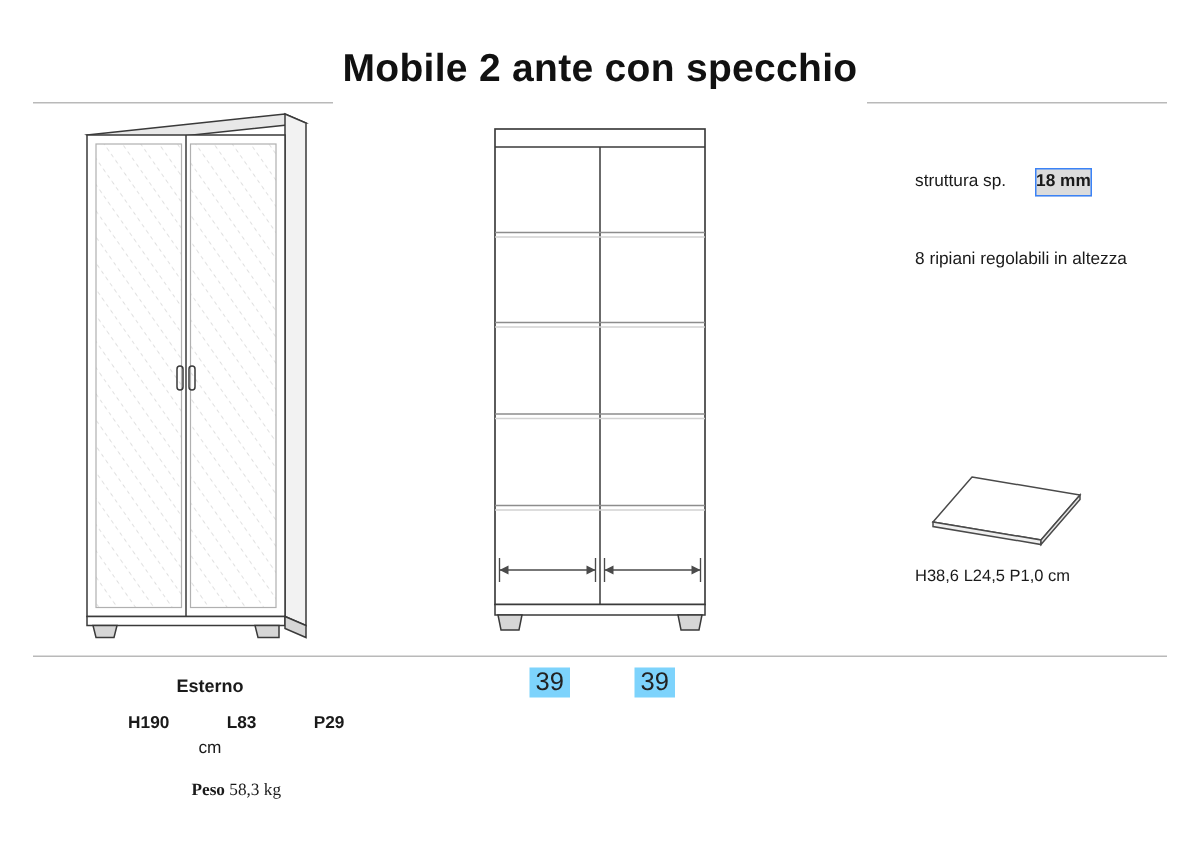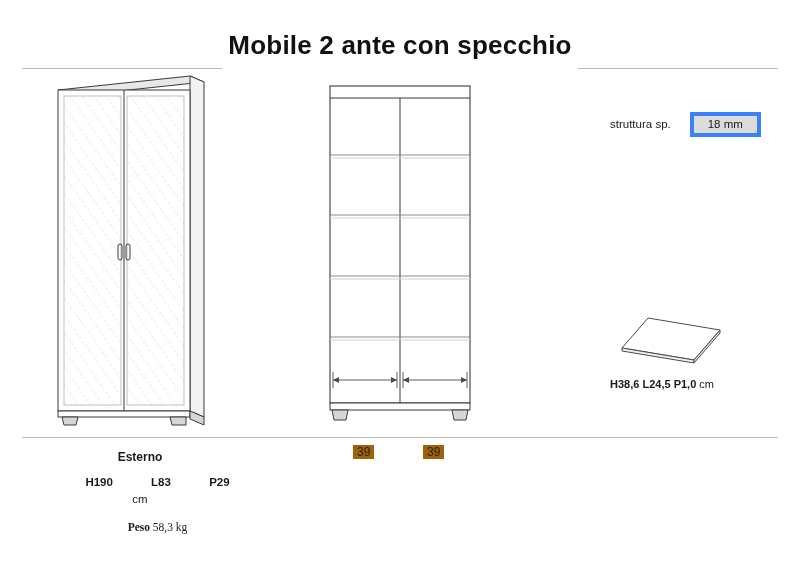--- a/index.html
+++ b/index.html
@@ -76,48 +76,48 @@
     left: 610px; top: 112px;
     font-size: 11.5px;
     color: #1a1a1a;
     display: flex;
     align-items: center;
     gap: 19px;
   }
   .chip {
     display: inline-block;
     background: #dcdcdc;
-    border: 4px solid #3b82f6;
-    font-weight: normal;
-    font-size: 11.5px;
-    padding: 2px 14px;
+    border: 1px solid #3b82f6;
+    font-weight: bold;
+    font-size: 11.5px;
+    padding: 2px 0;
     line-height: 1.1;
   }
   .info-ripiani {
     position: absolute;
     left: 610px; top: 165px;
     width: 170px;
     font-size: 11.5px;
     line-height: 1.4;
     color: #1a1a1a;
   }
   .shelf-dims {
     position: absolute;
     left: 610px; top: 378px;
     font-size: 11px;
     color: #1a1a1a;
   }
-  .shelf-dims .b { font-weight: bold; }
+  .shelf-dims .b { font-weight: normal; }
 
   
   .dim-label {
     position: absolute;
-    font-size: 12px;
+    font-size: 17px;
     color: #222;
-    background: #a16207;
+    background: #7dd3fc;
     padding: 0 4px;
   }
   svg { display: block; overflow: visible; }
 </style>
 </head>
 <body>
 
 <div class="page">
 
   <div class="title">Mobile 2 ante con specchio</div>
@@ -199,20 +199,21 @@
     </svg>
     <span class="dim-label" style="left:33px; top:365px;">39</span>
     <span class="dim-label" style="left:103px; top:365px;">39</span>
   </div>
 
   <div class="info-struttura">
     <span>struttura sp.</span>
     <span class="chip">18 mm</span>
   </div>
 
+  <div class="info-ripiani">8 ripiani regolabili in altezza</div>
 
   <div class="fig" style="left:620px; top:312px;">
     <svg width="110" height="60" viewBox="0 0 110 60">
       <polygon points="28,6 100,18 74,48 2,36" fill="#ffffff" stroke="#4a4a4a" stroke-width="1"></polygon>
       <polygon points="2,36 74,48 74,51 2,39" fill="#efefef" stroke="#4a4a4a" stroke-width="1"></polygon>
       <polygon points="74,48 100,18 100,21 74,51" fill="#e6e6e6" stroke="#4a4a4a" stroke-width="1"></polygon>
     </svg>
   </div>
 
   <div class="shelf-dims">

